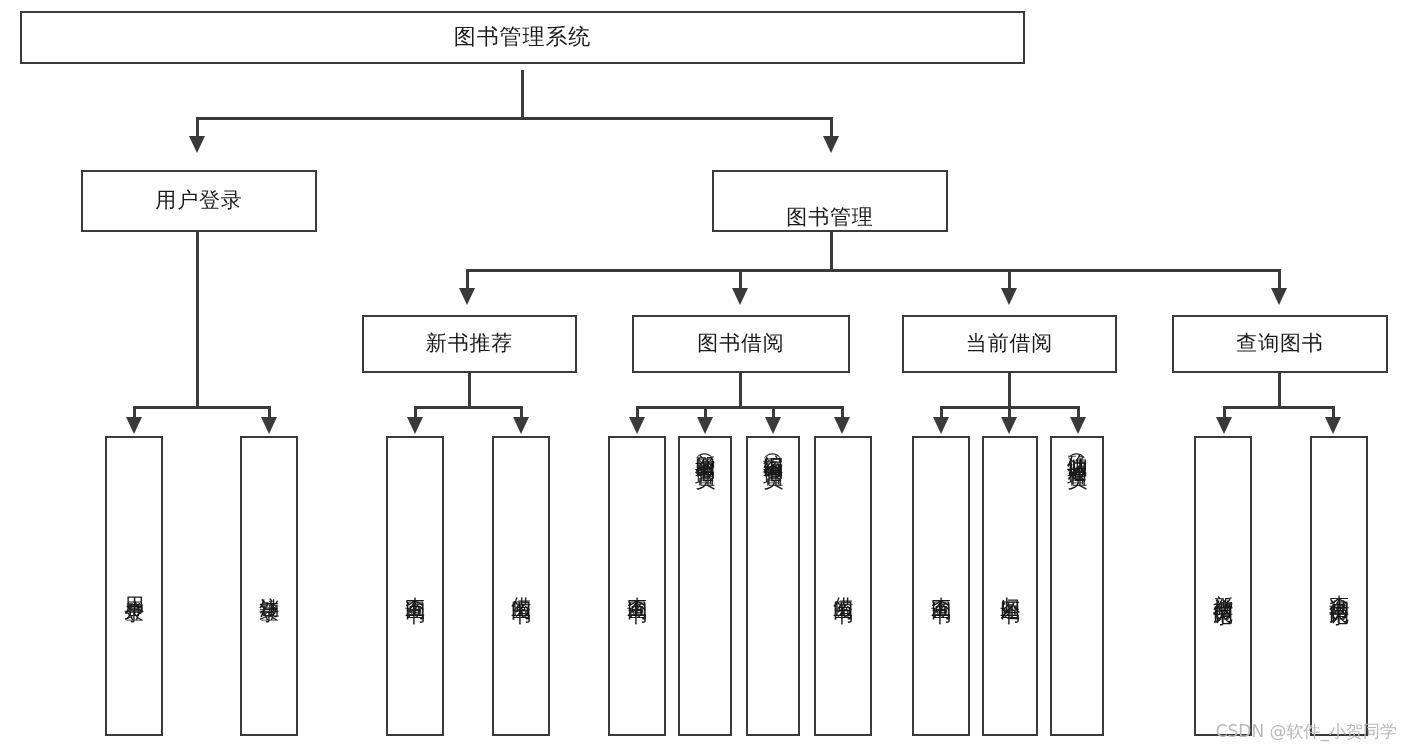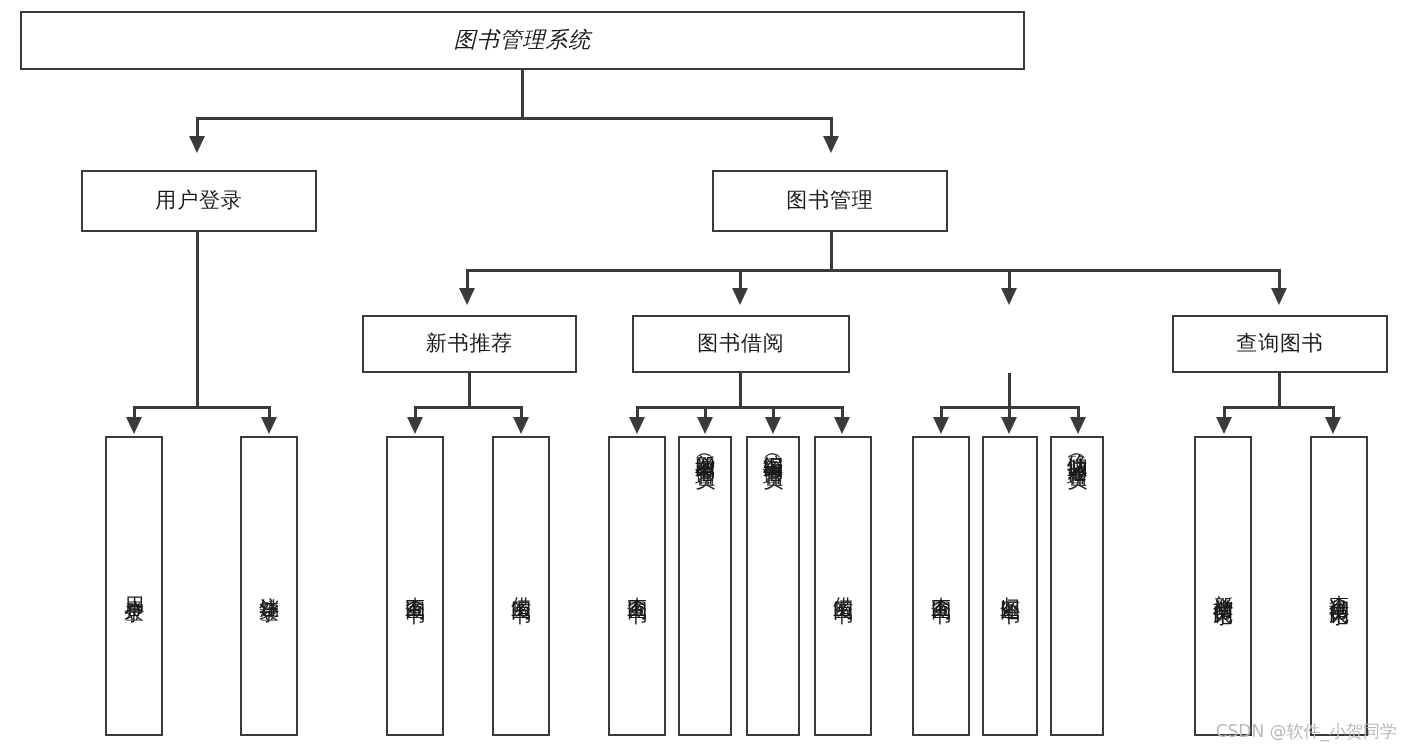--- a/index.html
+++ b/index.html
@@ -89,37 +89,37 @@
     color: #b9b9b9;
     white-space: nowrap;
     font-family: "DejaVu Sans", "Liberation Sans", sans-serif;
   }
 </style>
 </head>
 <body>
 
 <div id="canvas">
 
-  <div class="node horiz root" style="left:20px; top:11px; width:1005px; height:59px;font-style:italic;">
+  <div class="node horiz root" style="left:20px; top:11px; width:1005px; height:53px;">
     <span class="label">图书管理系统</span>
   </div>
 
   <div class="vline" style="left:521px; top:70px; width:3px; height:49px;"></div>
 
   <div class="hline" style="left:196px; top:117px; width:637px; height:3px;"></div>
 
   <div class="vline" style="left:196px; top:117px; width:3px; height:22px;"></div>
   <div class="arrow" style="left:189px; top:136px;"></div>
   <div class="vline" style="left:830px; top:117px; width:3px; height:22px;"></div>
   <div class="arrow" style="left:823px; top:136px;"></div>
 
   <div class="node horiz" style="left:81px; top:170px; width:236px; height:62px;">
     <span class="label">用户登录</span>
   </div>
-  <div class="node horiz" style="left:712px; top:170px; width:236px; height:62px;">
+  <div class="node horiz" style="left:712px; top:170px; width:236px; height:62px;align-items:flex-end;">
     <span class="label">图书管理</span>
   </div>
 
   <div class="vline" style="left:196px; top:232px; width:3px; height:176px;"></div>
   <div class="hline" style="left:133px; top:406px; width:138px; height:3px;"></div>
   <div class="vline" style="left:133px; top:406px; width:3px; height:14px;"></div>
   <div class="arrow" style="left:126px; top:417px;"></div>
   <div class="vline" style="left:268px; top:406px; width:3px; height:14px;"></div>
   <div class="arrow" style="left:261px; top:417px;"></div>
 
@@ -133,20 +133,23 @@
   <div class="arrow" style="left:1001px; top:288px;"></div>
   <div class="vline" style="left:1278px; top:269px; width:3px; height:22px;"></div>
   <div class="arrow" style="left:1271px; top:288px;"></div>
 
   <div class="node horiz" style="left:632px; top:315px; width:218px; height:58px;">
     <span class="label">图书借阅</span>
   </div>
   <div class="node horiz" style="left:362px; top:315px; width:215px; height:58px;">
     <span class="label">新书推荐</span>
   </div>
+  <div class="node horiz" style="left:902px; top:315px; width:215px; height:58px;">
+    <span class="label">当前借阅</span>
+  </div>
   <div class="node horiz" style="left:1172px; top:315px; width:216px; height:58px;">
     <span class="label">查询图书</span>
   </div>
 
   <div class="vline" style="left:468px; top:373px; width:3px; height:35px;"></div>
   <div class="hline" style="left:414px; top:406px; width:109px; height:3px;"></div>
   <div class="vline" style="left:414px; top:406px; width:3px; height:14px;"></div>
   <div class="arrow" style="left:407px; top:417px;"></div>
   <div class="vline" style="left:520px; top:406px; width:3px; height:14px;"></div>
   <div class="arrow" style="left:513px; top:417px;"></div>

